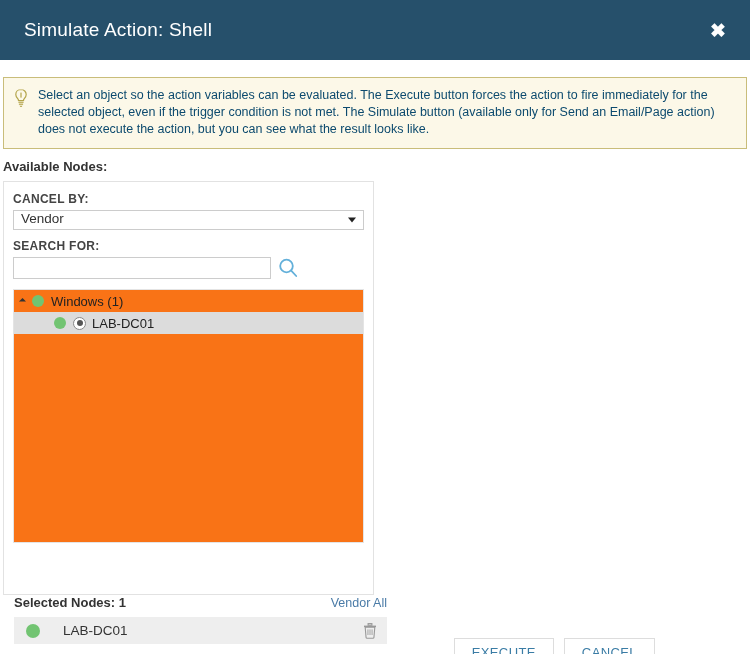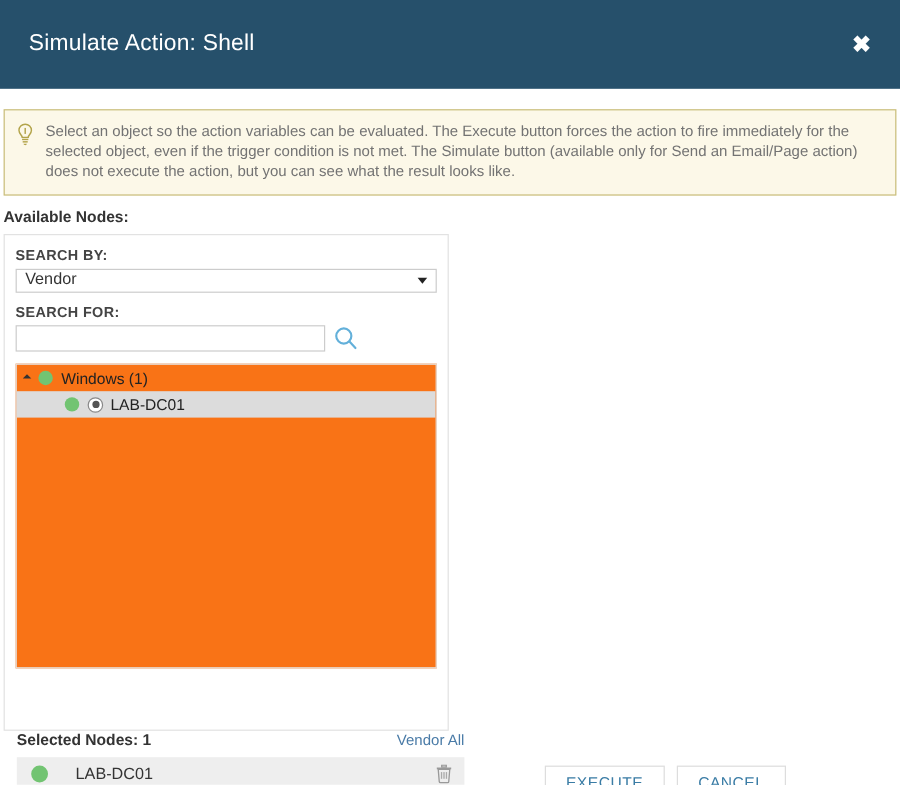--- a/index.html
+++ b/index.html
@@ -11,21 +11,21 @@
     height: 654px;
     background: #ffffff;
     font-family: "Liberation Sans", sans-serif;
     font-size: 13px;
     color: #333333;
     overflow: hidden;
   }
 
   
   .titlebar {
-    height: 74px;
+    height: 60px;
     background: #26506b;
     display: flex;
     align-items: center;
     justify-content: space-between;
     padding: 0 18px 0 24px;
     box-sizing: border-box;
   }
   .titlebar-title {
     color: #ffffff;
     font-size: 19px;
@@ -56,21 +56,21 @@
     box-sizing: border-box;
   }
   .bulb-icon {
     flex: 0 0 auto;
     width: 18px;
     height: 20px;
     margin-right: 8px;
     margin-top: 1px;
   }
   .banner-text {
-    color: #737373;
+    color: #0c4a6e;
     font-size: 12.5px;
     line-height: 17px;
     padding-right: 6px;
   }
 
   
   .columns {
     display: flex;
     padding: 10px 3px 0 3px;
     box-sizing: border-box;
@@ -281,21 +281,21 @@
 
 <div class="columns">
 
   <div class="col-left">
     <div class="col-head">
       <span>Available Nodes:</span>
     </div>
 
     <div class="avail-panel">
 
-      <div class="field-label">SEARCH BY:</div>
+      <div class="field-label">CANCEL BY:</div>
       <div class="select-box">
         <span>Vendor</span>
         <span class="select-arrow"></span>
       </div>
 
       <div class="field-label">SEARCH FOR:</div>
       <div class="search-row">
         <input class="search-input" type="text" placeholder="" style="">
         <span class="search-icon">
           <svg width="22" height="22" viewBox="0 0 22 22">

